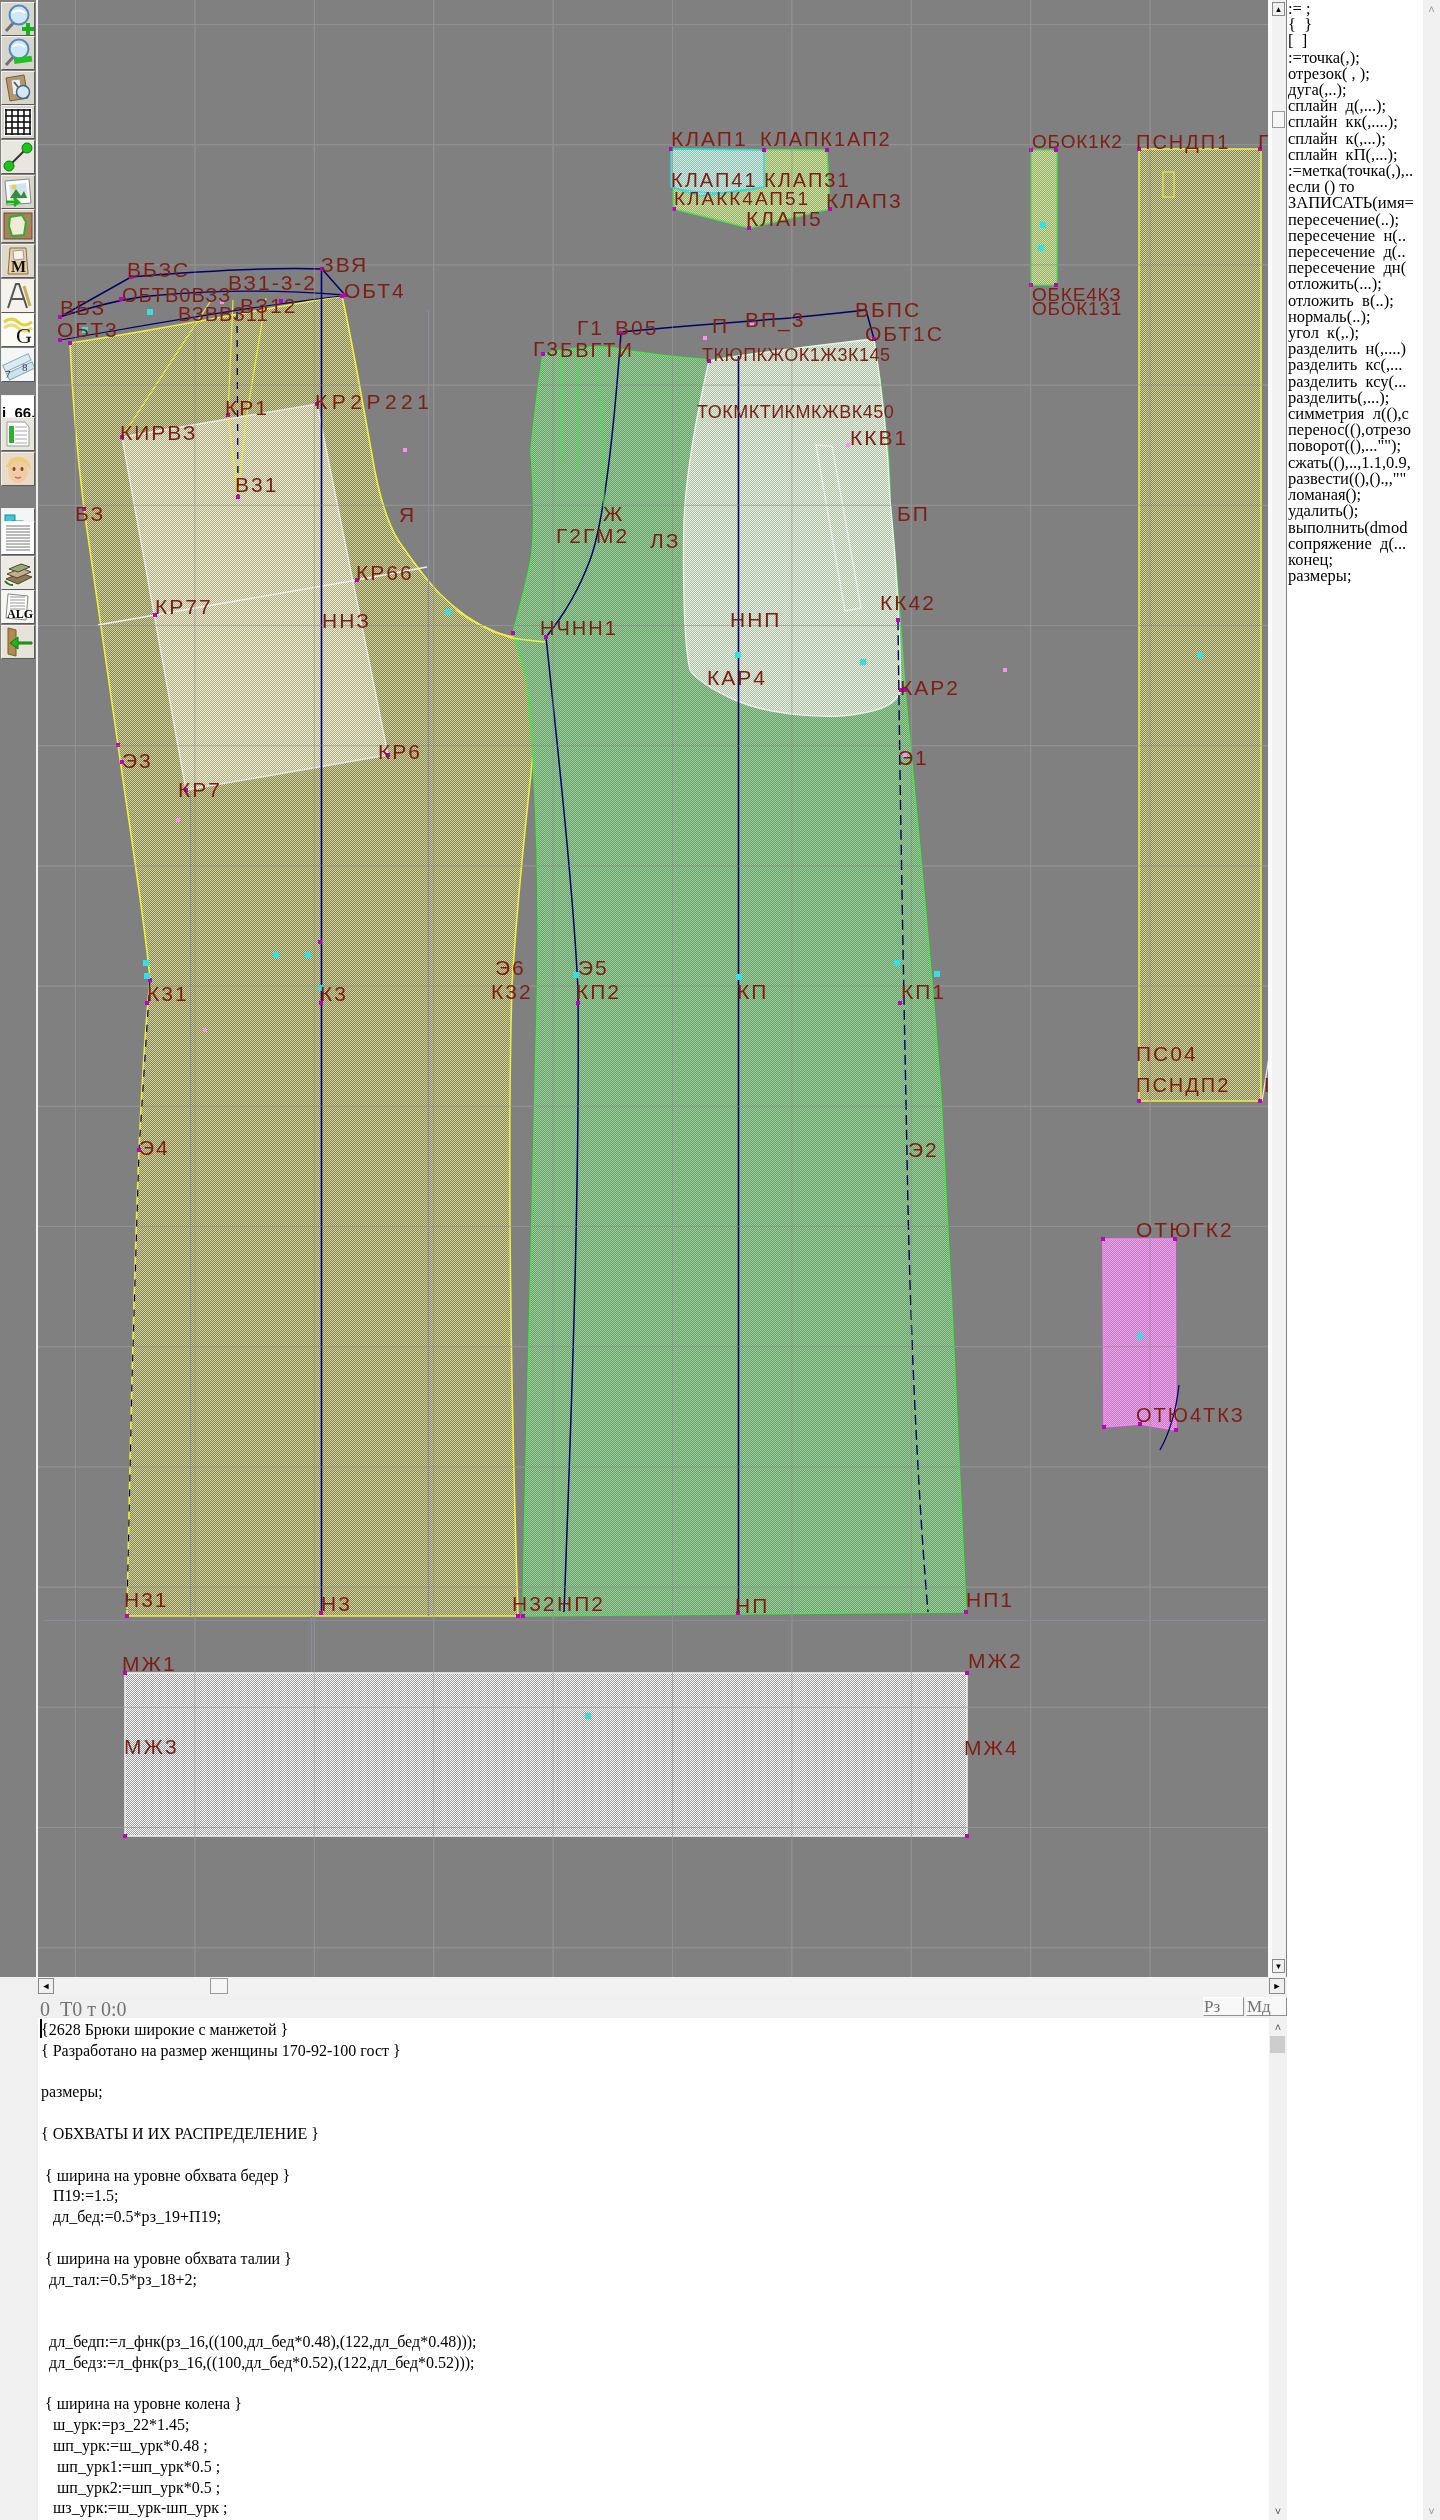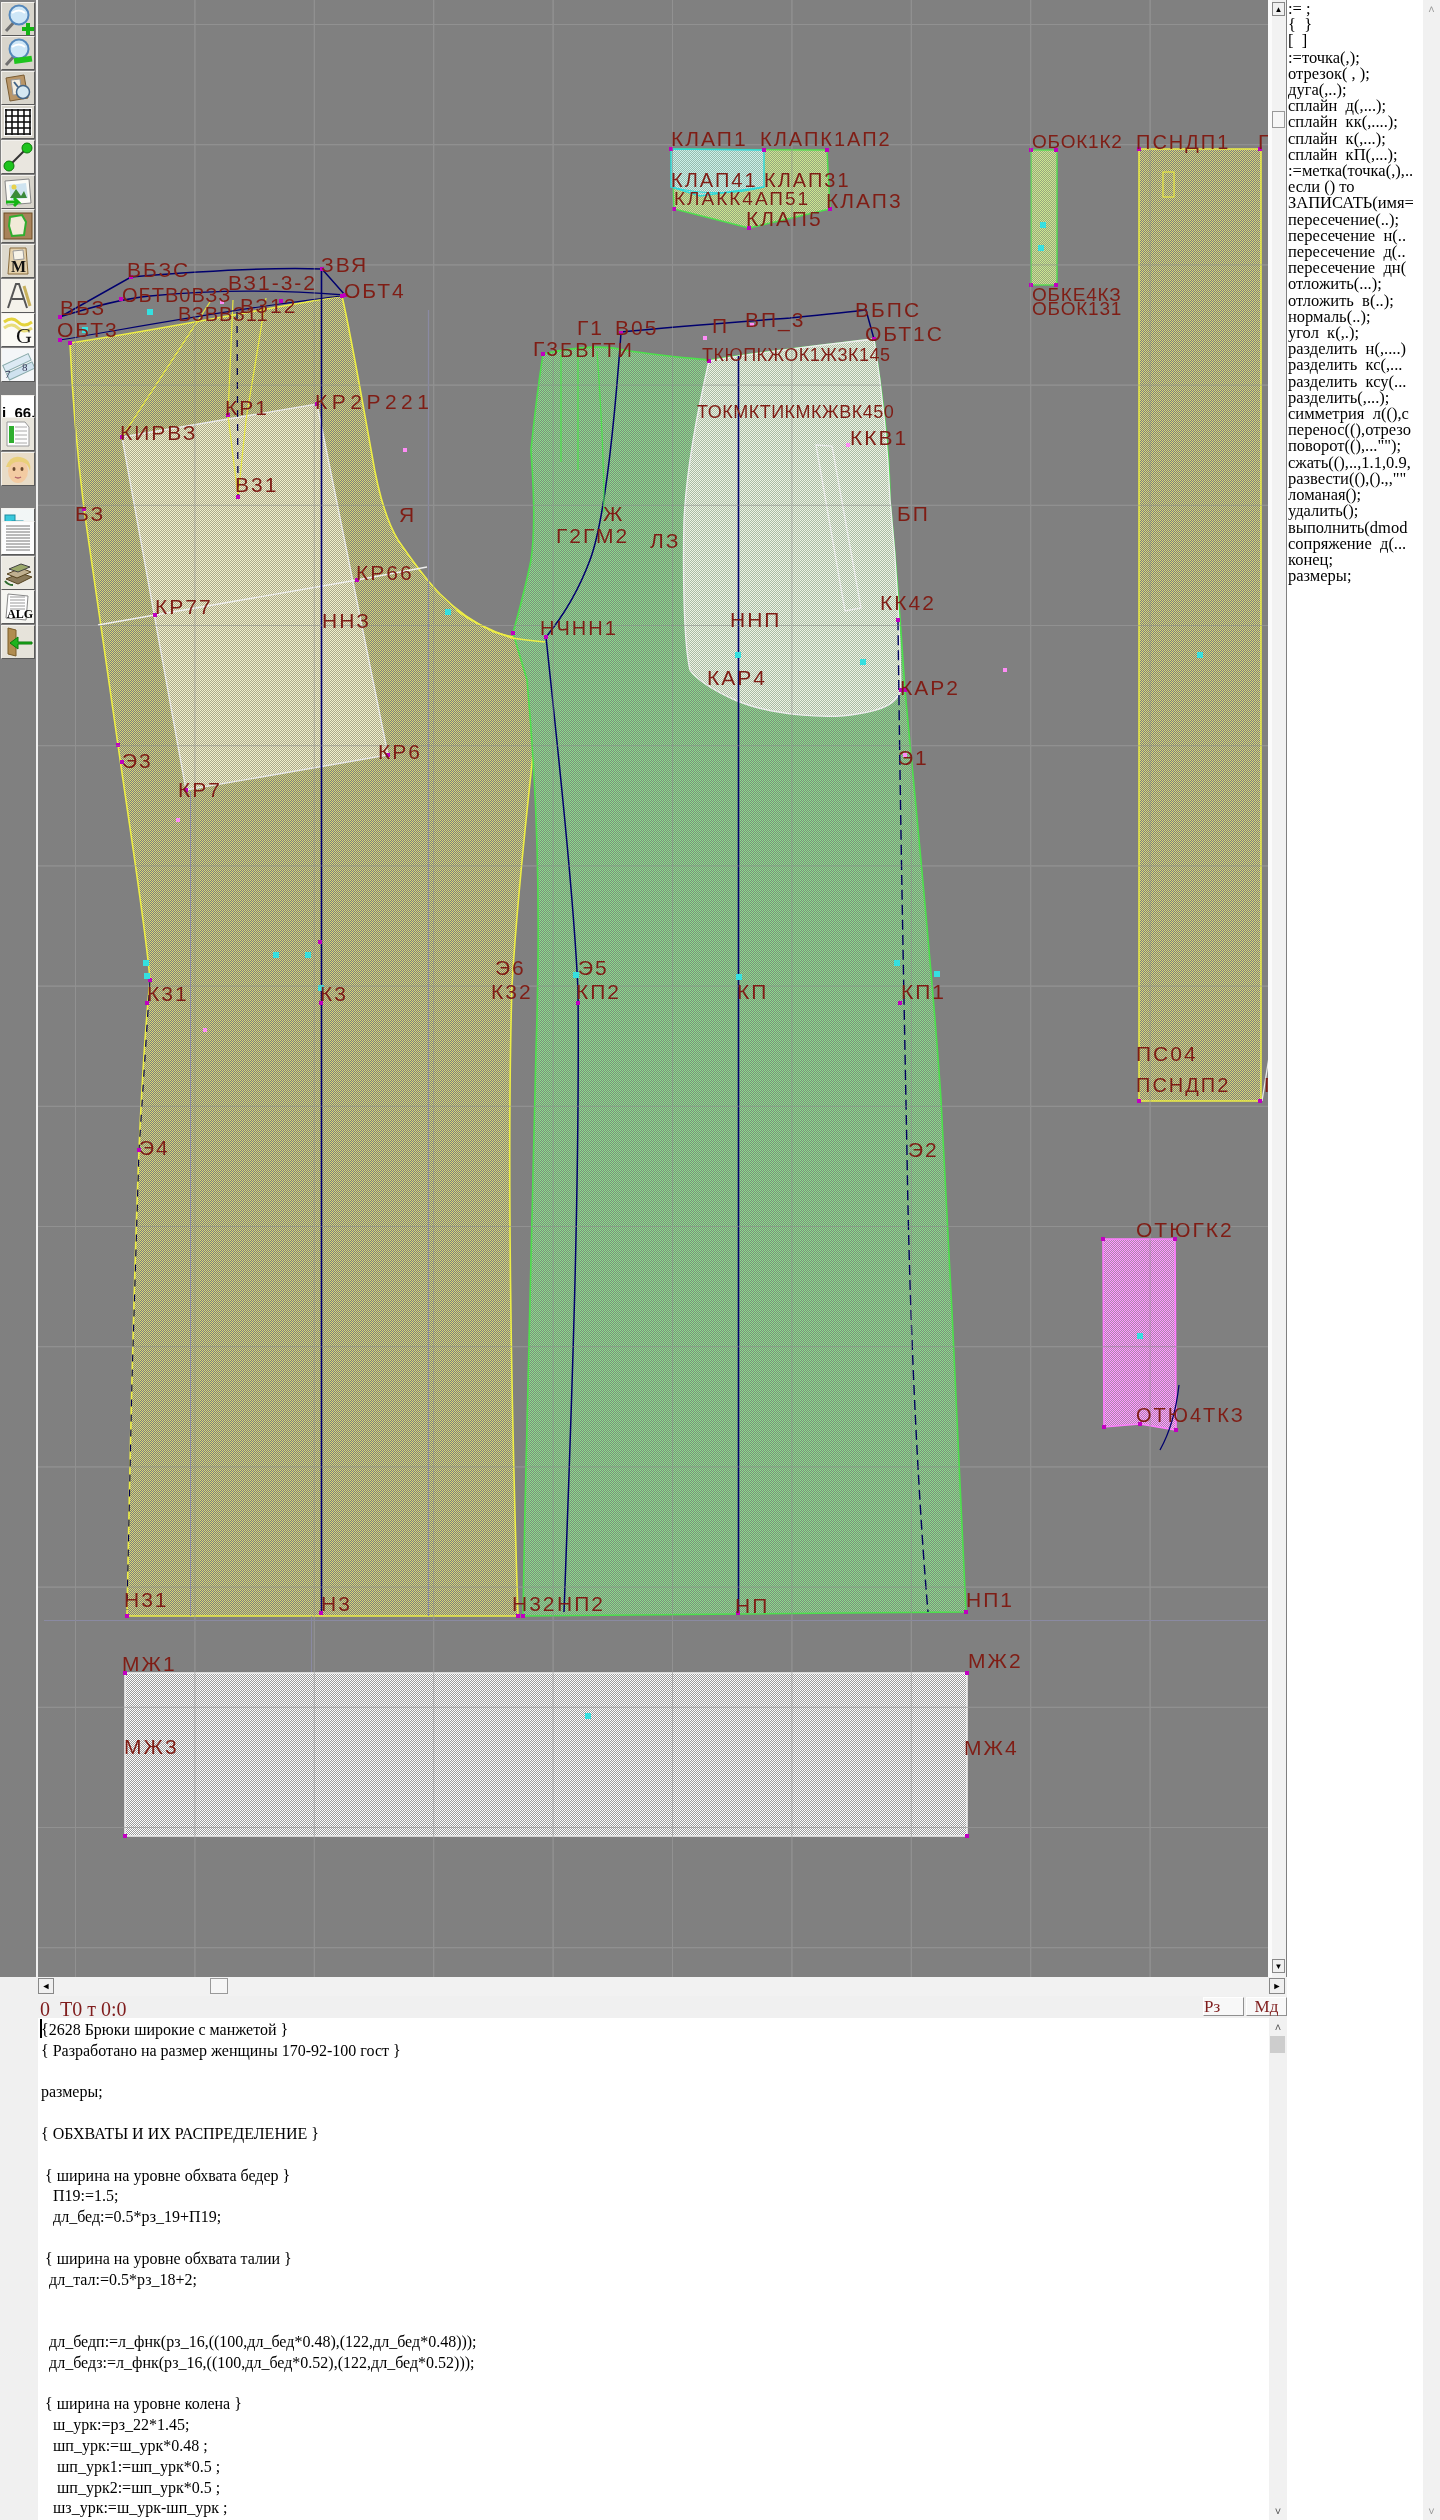--- a/index.html
+++ b/index.html
@@ -1,21 +1,21 @@
 <!DOCTYPE html>
 <html><head><meta charset="utf-8"><style>
 html,body{margin:0;padding:0;width:1440px;height:2520px;background:#808080;overflow:hidden;font-family:"Liberation Serif",serif;}
 .tbbtn{position:absolute;left:1px;width:34px;height:34px;background:#d8d5cc;border-top:1px solid #f4f2ee;border-left:1px solid #f4f2ee;border-bottom:1px solid #5a5a5a;border-right:1px solid #5a5a5a;box-sizing:border-box;}
 .tbbtn svg{display:block;width:32px;height:32px;}
 #toolwhite{position:absolute;left:36px;top:0;width:2px;height:1977px;background:#f0f0f0;}
 #cnvwrap{position:absolute;left:38px;top:0;width:1230px;height:1977px;}
 #vsb1{position:absolute;left:1268px;top:0;width:18px;height:1977px;background:#f2f2f2;}
 #hsb{position:absolute;left:38px;top:1977px;width:1249px;height:19px;background:#f2f2f2;}
 #leftgut{position:absolute;left:0;top:1977px;width:38px;height:543px;background:#f0f0f0;}
-#status{position:absolute;left:38px;top:1996px;width:1249px;height:22px;background:#f0f0f0;font-size:20px;color:#7f1d1d;}
+#status{position:absolute;left:38px;top:1996px;width:1249px;height:22px;background:#f0f0f0;font-size:20px;color:#737373;}
 #btext{position:absolute;left:38px;top:2018px;width:1231px;height:502px;background:#fff;overflow:hidden;}
 #btext pre{font-size:16px;line-height:20.8px;margin:0;padding:2px 0 0 3px;}
 #caret{position:absolute;left:2px;top:1px;width:1.5px;height:19px;background:#000;}
 #vsb2{position:absolute;left:1269px;top:2018px;width:18px;height:502px;background:#f1f1f1;}
 #rpanel{position:absolute;left:1287px;top:0;width:136px;height:2520px;background:#fff;overflow:hidden;}
 #rpanel pre{font-size:16.5px;line-height:16.2px;margin:0;padding:1px 0 0 1px;}
 #vsb3{position:absolute;left:1423px;top:0;width:17px;height:2520px;background:#f1f1f1;}
 pre{font-family:"Liberation Serif",serif;}
 .sbtn{position:absolute;background:#f0f0f0;border:1px solid #888;box-sizing:border-box;text-align:center;color:#000;font-family:"Liberation Sans",sans-serif;}
 </style></head><body>
@@ -545,21 +545,21 @@
     <div style="position:absolute;left:0;top:484px;width:18px;height:18px;color:#555;font-size:11px;text-align:center;line-height:18px;font-family:Liberation Sans,sans-serif">˅</div>
   </div>
 <div id="vsb3">
     <div style="position:absolute;left:0;top:0;width:17px;height:18px;color:#999;font-size:11px;text-align:center;line-height:18px;font-family:Liberation Sans,sans-serif">˄</div>
     <div style="position:absolute;left:0;top:2502px;width:17px;height:18px;color:#999;font-size:11px;text-align:center;line-height:18px;font-family:Liberation Sans,sans-serif">˅</div>
   </div>
 <div id="leftgut"></div>
 <div id="status">
     <span style="position:absolute;left:2px;top:2px">0&nbsp;&nbsp;Т0 т 0:0</span>
     <span style="position:absolute;left:1165px;top:1px;width:39px;height:17px;background:#f8f8f8;border-right:1.5px solid #909090;border-bottom:1.5px solid #909090;border-top:1px solid #fff;border-left:1px solid #fff;text-align:left;font-size:17px;line-height:17px">Рз</span>
-    <span style="position:absolute;left:1208px;top:1px;width:39px;height:17px;background:#f8f8f8;border-right:1.5px solid #909090;border-bottom:1.5px solid #909090;border-top:1px solid #fff;border-left:1px solid #fff;text-align:center;font-size:17px;line-height:17px">Мд</span>
+    <span style="position:absolute;left:1208px;top:1px;width:39px;height:17px;background:#f8f8f8;border-right:1.5px solid #909090;border-bottom:1.5px solid #909090;border-top:1px solid #fff;border-left:1px solid #fff;text-align:left;font-size:17px;line-height:17px">Мд</span>
   </div>
 <div id="btext">
     <pre>{2628 Брюки широкие с манжетой }
 { Разработано на размер женщины 170-92-100 гост }
 
 размеры;
 
 { ОБХВАТЫ И ИХ РАСПРЕДЕЛЕНИЕ }
 
  { ширина на уровне обхвата бедер }

